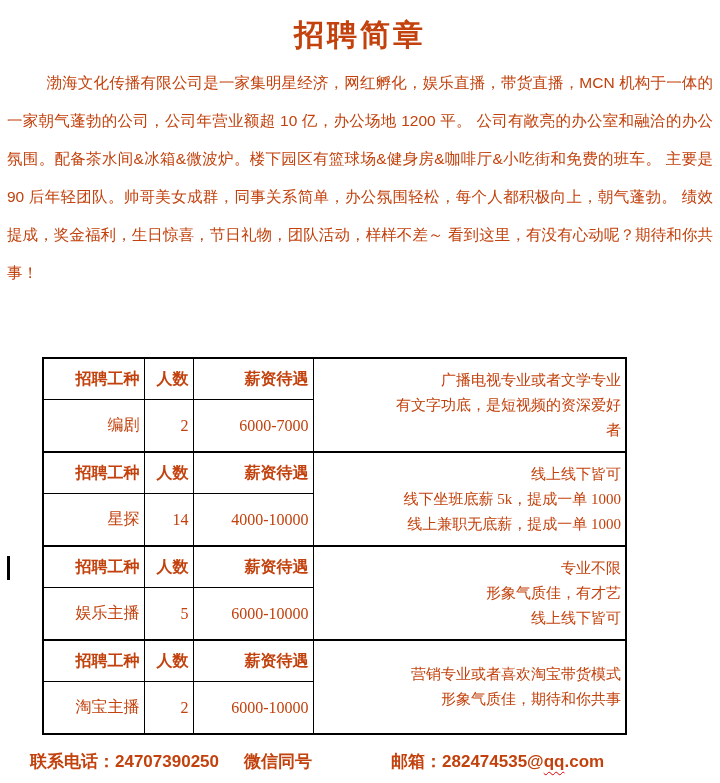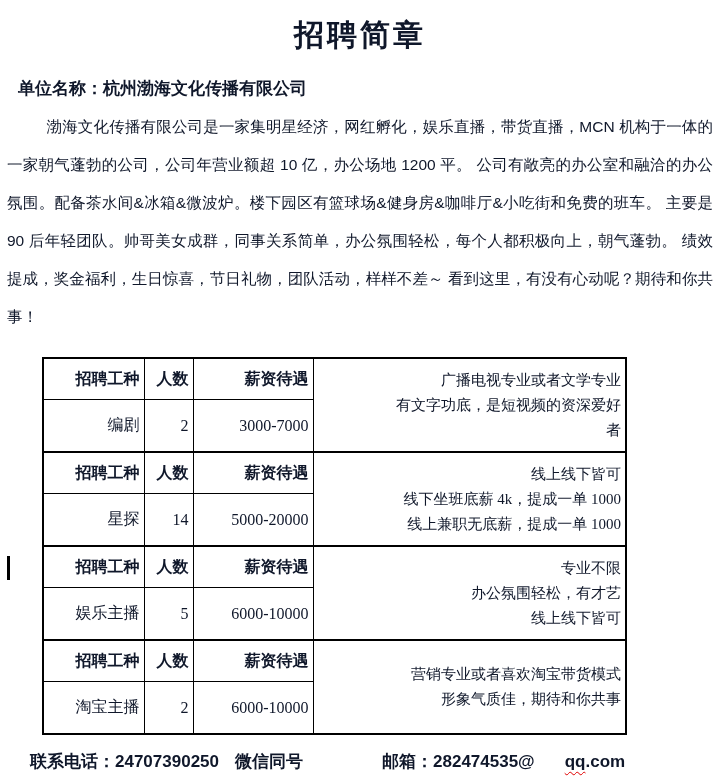--- a/index.html
+++ b/index.html
@@ -1,18 +1,18 @@
 <!DOCTYPE html>
 <html><head>
 <meta charset="utf-8">
 <style>
   html,body { margin:0; padding:0; background:#ffffff; }
   .page {
     position:relative; width:720px; height:783px; background:#ffffff;
-    font-family:"Liberation Sans", sans-serif; color:#0f172a; overflow:hidden;
+    font-family:"Liberation Sans", sans-serif; color:#c2410c; overflow:hidden;
   }
   .title {
     margin:0; padding-top:15px; text-align:center;
     font-size:30px; font-weight:bold; letter-spacing:3px;
   }
   .company-line {
     margin:21px 0 0 18px; font-size:17px; font-weight:bold;
   }
   .intro {
     margin:8px 7px 0 7px; font-size:15.5px; line-height:38px;
@@ -33,39 +33,37 @@
     padding:0 4px; overflow:hidden;
   }
   tr.hdr th, tr.hdr td { border-top:2px solid #000000; }
   tr.hdr th { font-size:16px; font-weight:bold; height:40px; }
   tr.data td { font-size:16px; font-weight:normal; height:51px; }
   td.req { font-size:15px; font-weight:normal; line-height:25px; }
   .footer {
     position:absolute; left:30px; top:750px; white-space:nowrap;
     font-size:17px; font-weight:bold;
   }
-  .gap-small { margin-left:16px; }
+  .gap-small { margin-left:25px; }
   .gap-large { margin-left:79px; }
   .squiggle {
     text-decoration-line:underline;
     text-decoration-style:wavy;
     text-decoration-color:#e00000;
     text-decoration-thickness:1px;
     text-underline-offset:4px;
-    margin-left:30px;
   }
 </style>
 </head>
 <body>
 
 <div class="page">
 
   <h1 class="title">招聘简章</h1>
 
-  <div class="company-line"><span>单位名称：</span><span>杭州渤海文化传播有限公司</span></div>
 
   <p class="intro">渤海文化传播有限公司是一家集明星经济，网红孵化，娱乐直播，带货直播，MCN 机构于一体的一家朝气蓬勃的公司，公司年营业额超 10 亿，办公场地 1200 平。 公司有敞亮的办公室和融洽的办公氛围。配备茶水间&amp;冰箱&amp;微波炉。楼下园区有篮球场&amp;健身房&amp;咖啡厅&amp;小吃街和免费的班车。 主要是 90 后年轻团队。帅哥美女成群，同事关系简单，办公氛围轻松，每个人都积极向上，朝气蓬勃。 绩效提成，奖金福利，生日惊喜，节日礼物，团队活动，样样不差～ 看到这里，有没有心动呢？期待和你共事！</p>
 
   <div class="text-caret"></div>
 
   <table class="jobs">
     <colgroup>
       <col style="width:101px">
         <col style="width:49px">
         <col style="width:120px">
@@ -79,46 +77,46 @@
       <th>薪资待遇</th>
       <td class="req" rowspan="2">
         <div>广播电视专业或者文学专业</div>
         <div>有文字功底，是短视频的资深爱好</div>
         <div>者</div>
       </td>
     </tr>
     <tr class="data">
       <td>编剧</td>
       <td>2</td>
-      <td>3000-7000</td>
+      <td>6000-7000</td>
     </tr>
 
     <tr class="hdr">
       <th>招聘工种</th>
       <th>人数</th>
       <th>薪资待遇</th>
       <td class="req" rowspan="2">
         <div>线上线下皆可</div>
-        <div>线下坐班底薪 4k，提成一单 1000</div>
+        <div>线下坐班底薪 5k，提成一单 1000</div>
         <div>线上兼职无底薪，提成一单 1000</div>
       </td>
     </tr>
     <tr class="data">
       <td>星探</td>
       <td>14</td>
-      <td>5000-20000</td>
+      <td>4000-10000</td>
     </tr>
 
     <tr class="hdr">
       <th>招聘工种</th>
       <th>人数</th>
       <th>薪资待遇</th>
       <td class="req" rowspan="2">
         <div>专业不限</div>
-        <div>办公氛围轻松，有才艺</div>
+        <div>形象气质佳，有才艺</div>
         <div>线上线下皆可</div>
       </td>
     </tr>
     <tr class="data">
       <td>娱乐主播</td>
       <td>5</td>
       <td>6000-10000</td>
     </tr>
 
     <tr class="hdr">

